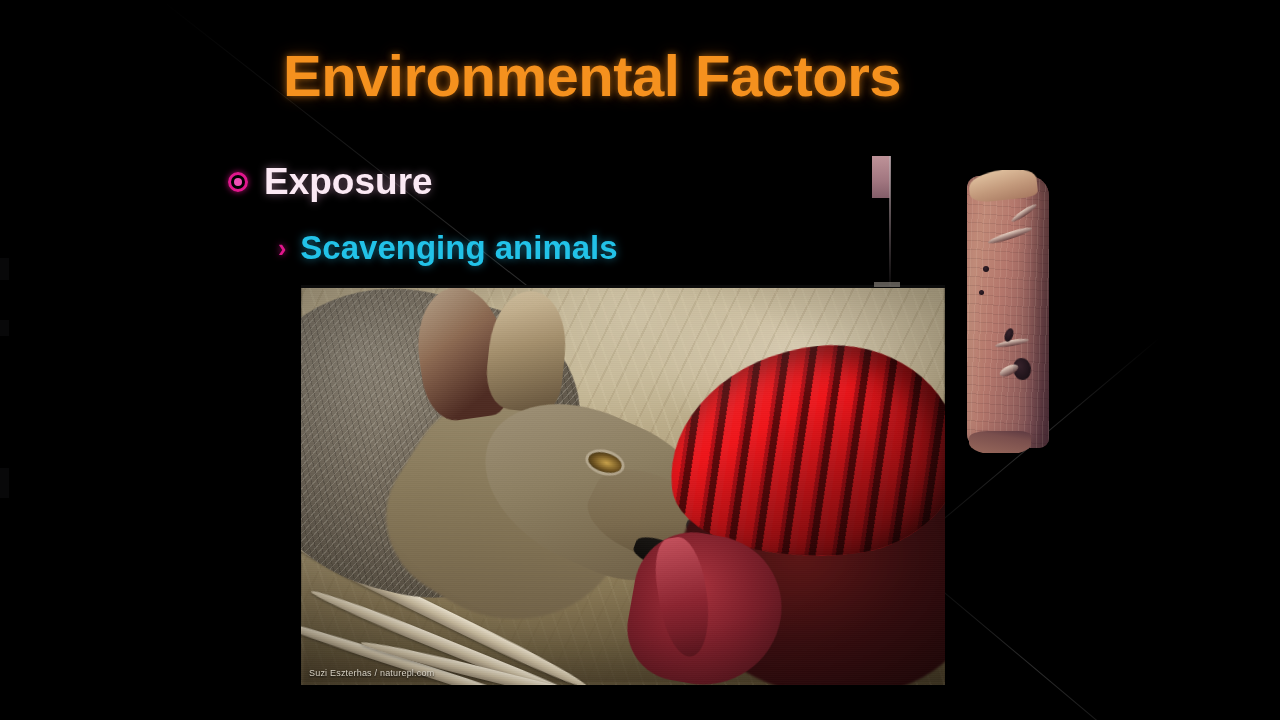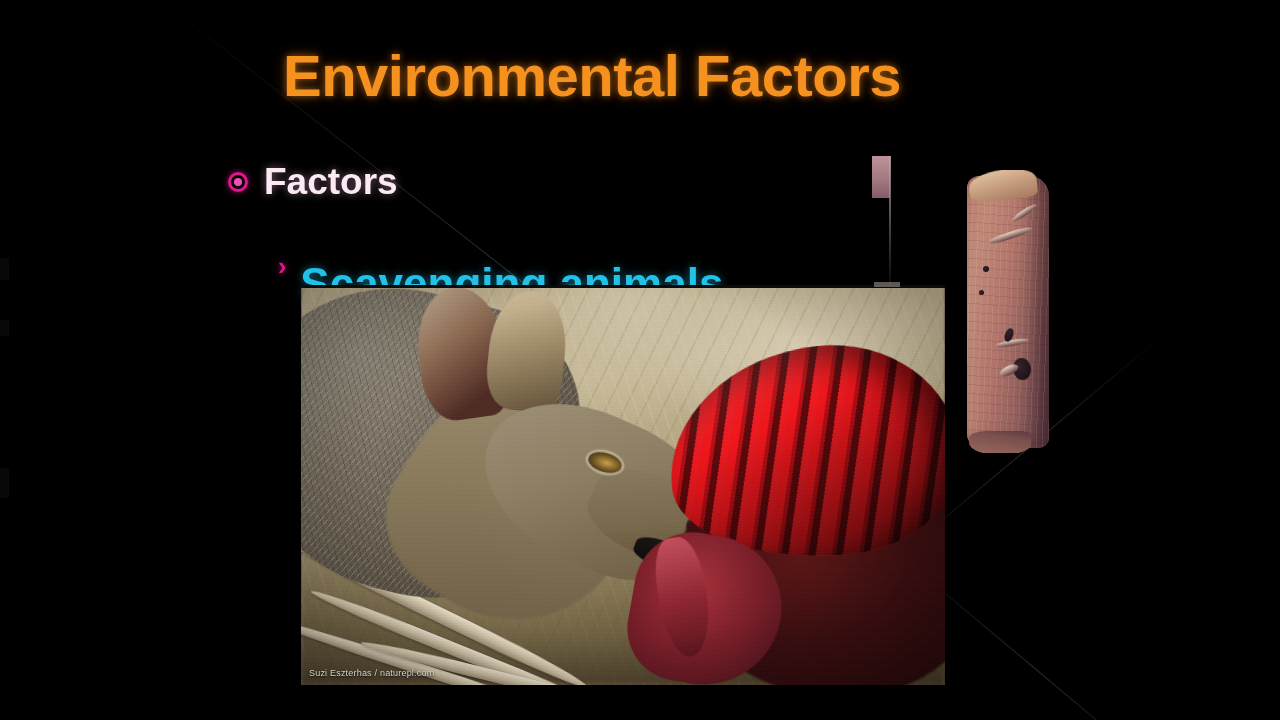--- a/index.html
+++ b/index.html
@@ -100,27 +100,26 @@
   }
   .chev {
     font-size: 25px;
     line-height: 25px;
     font-weight: bold;
     color: #E0168C;
     text-shadow: 0 0 6px rgba(224,22,140,0.8);
     flex: 0 0 auto;
   }
   .l2-text {
-    font-size: 44px;
+    font-size: 33px;
     line-height: 36px;
     font-weight: bold;
     color: #22C2E8;
     text-shadow: 0 0 9px rgba(40,190,235,0.55);
     white-space: nowrap;
-    margin-top: 36px;
   }
 
   
   #photo {
     position: absolute;
     left: 257px;
     top: 285px;
     width: 644px;
     height: 400px;
     overflow: hidden;
@@ -444,21 +443,21 @@
   <div class="deco-line" style="left:898px; top:553px; width:360px; transform: rotate(40deg);"></div>
 
   <div class="edge-noise" style="top:258px;height:22px;"></div>
   <div class="edge-noise" style="top:320px;height:16px;"></div>
   <div class="edge-noise" style="top:468px;height:30px;"></div>
 
   <div id="title">Environmental Factors</div>
 
   <div class="bullet-l1">
     <span class="dot-ring"></span>
-    <span class="l1-text">Factors</span>
+    <span class="l1-text">Exposure</span>
   </div>
 
   <div class="bullet-l2">
     <span class="chev">›</span>
     <span class="l2-text">Scavenging animals</span>
   </div>
 
   <div id="photo">
     <div class="bg"></div>
     <div class="grass"></div>

